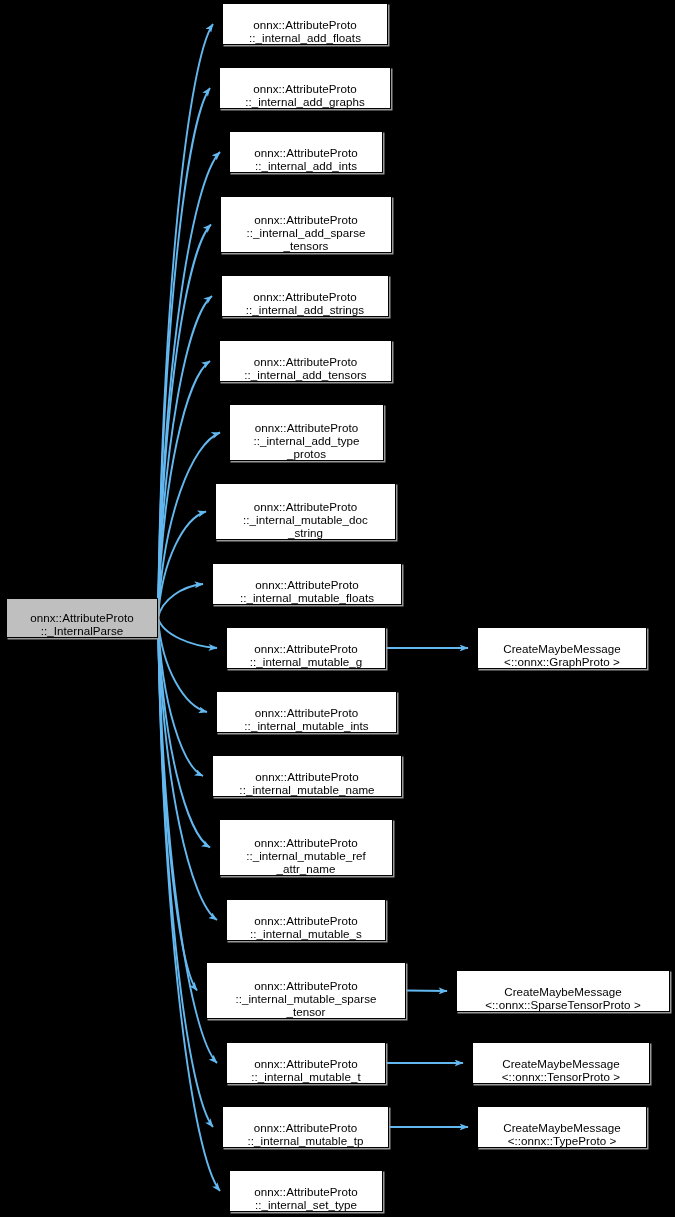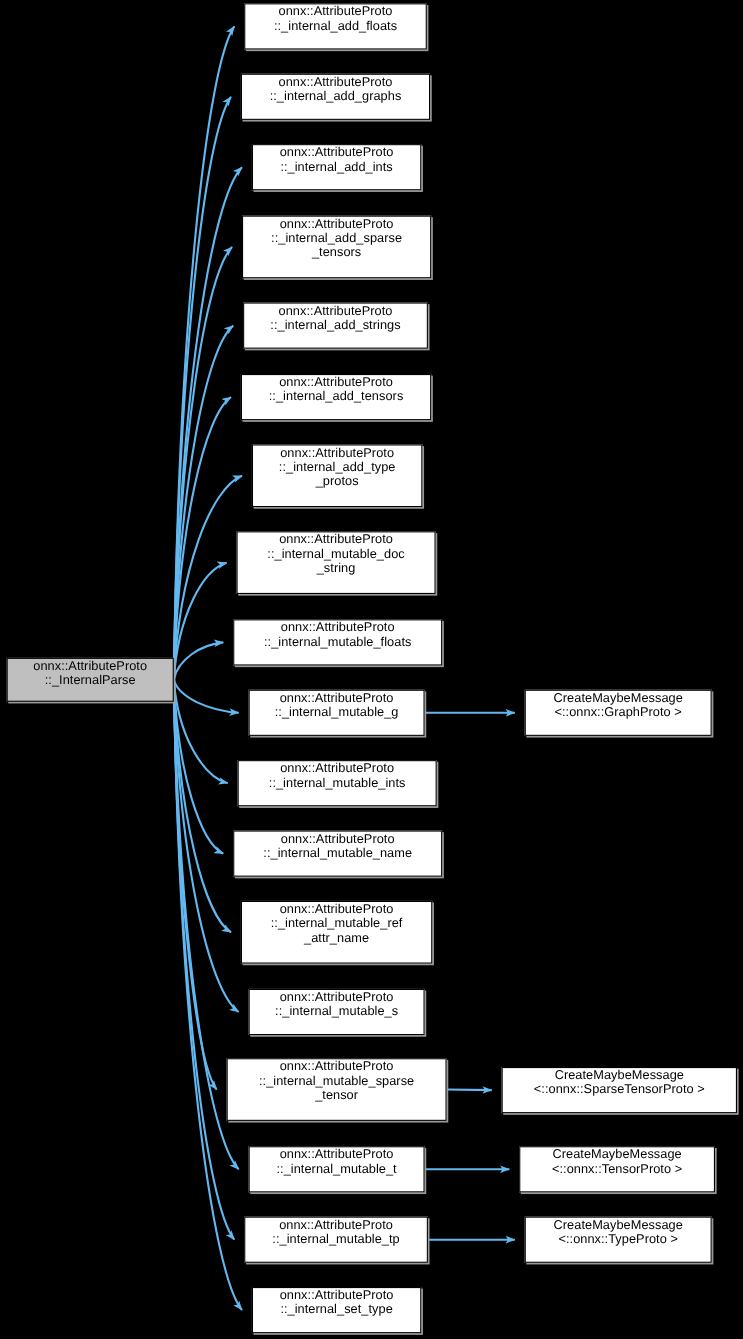--- a/index.html
+++ b/index.html
@@ -1,21 +1,21 @@
 <!DOCTYPE html>
 <html><head>
 <meta charset="utf-8">
 <style>
   html,body{margin:0;padding:0;background:#000;}
   body{width:675px;height:1217px;position:relative;overflow:hidden;
        font-family:"Liberation Sans","DejaVu Sans",sans-serif;}
   #canvas{position:absolute;left:0;top:0;width:675px;height:1217px;}
   .edges{position:absolute;left:0;top:0;width:675px;height:1217px;pointer-events:none;}
   .node{position:absolute;box-sizing:border-box;border:1px solid #000;
-        background:#fff;color:#000;display:flex;align-items:flex-start;
+        background:#fff;color:#000;display:flex;align-items:flex-end;
         justify-content:center;text-align:center;line-height:1.12;
         font-size:11.6px;letter-spacing:0.05px;
         box-shadow:1.5px 1.5px 0 0 rgba(160,160,160,0.95);}
   .node.source{background:#bfbfbf;}
   .node span{display:block;padding:0 3px;white-space:pre-line;}
 </style>
 </head>
 <body>
 
 <div id="canvas">

